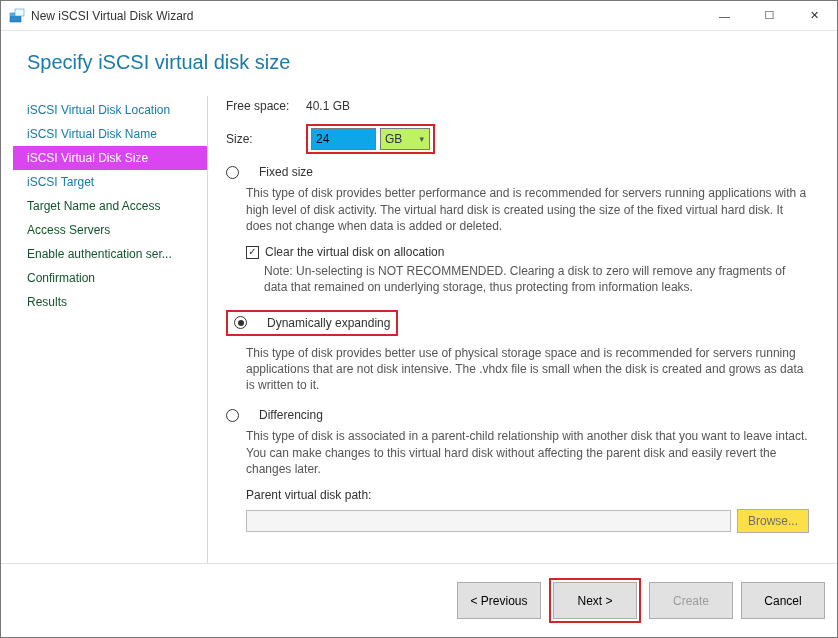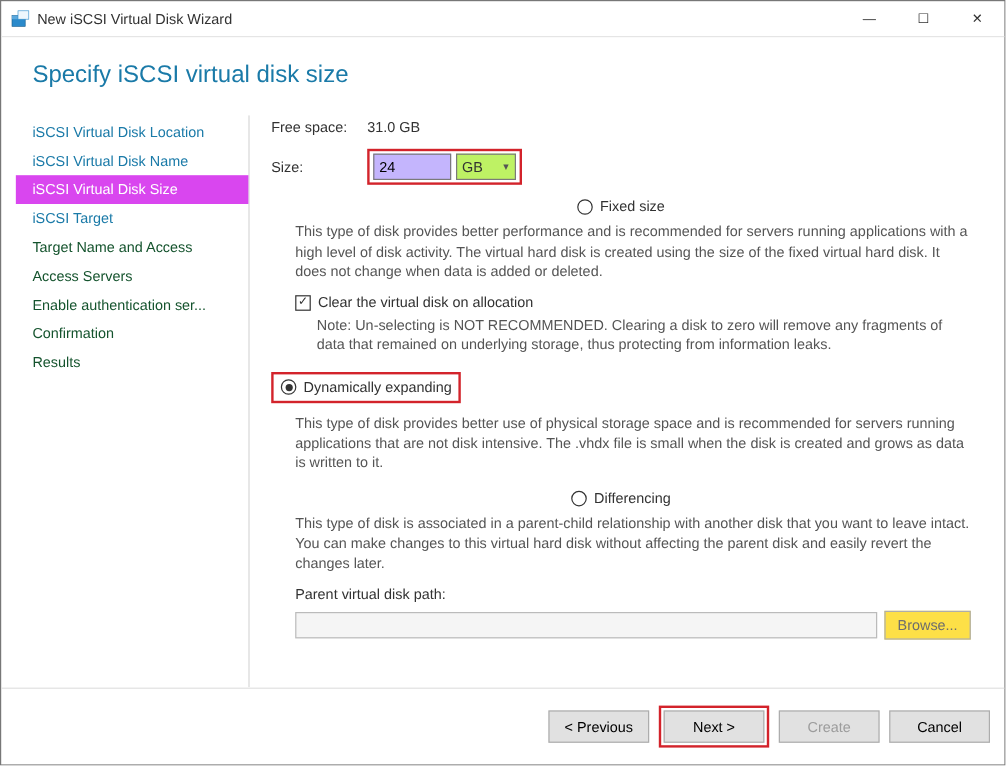--- a/index.html
+++ b/index.html
@@ -88,21 +88,21 @@
   .row { display: flex; align-items: center; margin-bottom: 10px; }
   .row .label { width: 80px; }
   .size-group {
     display: inline-flex;
     border: 2px solid #d3232b;
     padding: 2px 3px;
   }
   .size-input {
     width: 65px; height: 22px;
     border: 1px solid #7a7a7a;
-    background: #c4b5fd;
+    background: #0ea5e9;
     padding: 0 4px;
     font-size: 12px;
     font-family: inherit;
   }
   .unit-select {
     width: 50px; height: 22px;
     border: 1px solid #7a7a7a;
     background: #bef264;
     margin-left: 4px;
     font-size: 12px;
@@ -114,23 +114,22 @@
   }
   .unit-select::after {
     content: "▾";
     position: absolute;
     right: 5px;
     font-size: 9px;
     color: #555;
   }
   .option-block { margin-bottom: 14px; }
   .radio-row {
-    display: flex; align-items: center; gap: 6px;
+    display: flex; align-items: center; gap: 20px;
     margin-bottom: 5px;
-    justify-content: center;
   }
   .radio {
     width: 13px; height: 13px;
     border: 1px solid #333; border-radius: 50%;
     display:flex; align-items:center; justify-content:center;
     background:#fff;
   }
   .radio.checked::after {
     content:""; width:6px; height:6px; border-radius:50%;
     background:#333;
@@ -178,21 +177,21 @@
     font-family: inherit;
     cursor: default;
   }
   .footer {
     border-top: 1px solid #e0e0e0;
     padding: 14px 12px 14px 0;
     display: flex; justify-content: flex-end; gap: 8px;
     align-items: center;
   }
   .footer-btn {
-    min-width: 84px; height: 27px;
+    min-width: 84px; height: 37px;
     border: 1px solid #adadad;
     background: #e1e1e1;
     font-size: 12px;
     font-family: inherit;
     cursor: pointer;
   }
   .footer-btn.disabled {
     color: #9c9c9c;
     cursor: default;
     text-align: center;
@@ -238,21 +237,21 @@
         <div class="sidebar-item disabled">Access Servers</div>
         <div class="sidebar-item disabled">Enable authentication ser...</div>
         <div class="sidebar-item disabled">Confirmation</div>
         <div class="sidebar-item disabled">Results</div>
       </div>
 
       <div class="main">
 
         <div class="row">
           <span class="label">Free space:</span>
-          <span>31.0 GB</span>
+          <span>40.1 GB</span>
         </div>
 
         <div class="row">
           <span class="label">Size:</span>
           <span class="size-group">
             <input class="size-input" value="24" style="">
             <span class="unit-select">
               <span>GB</span>
             </span>
           </span>

